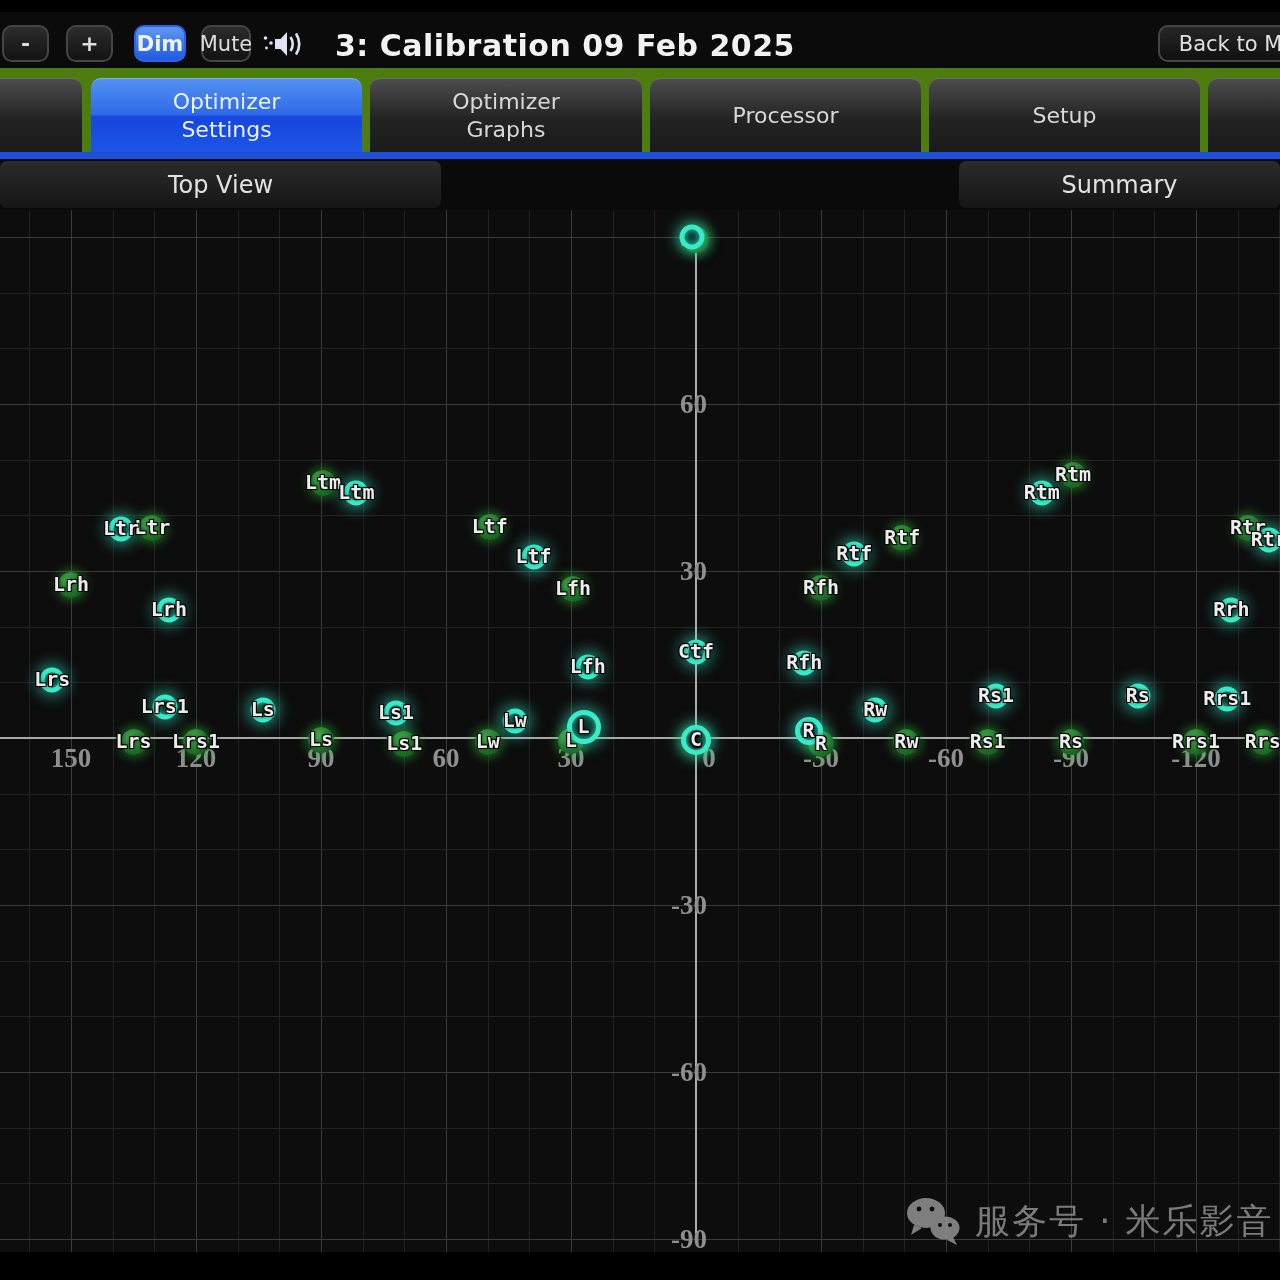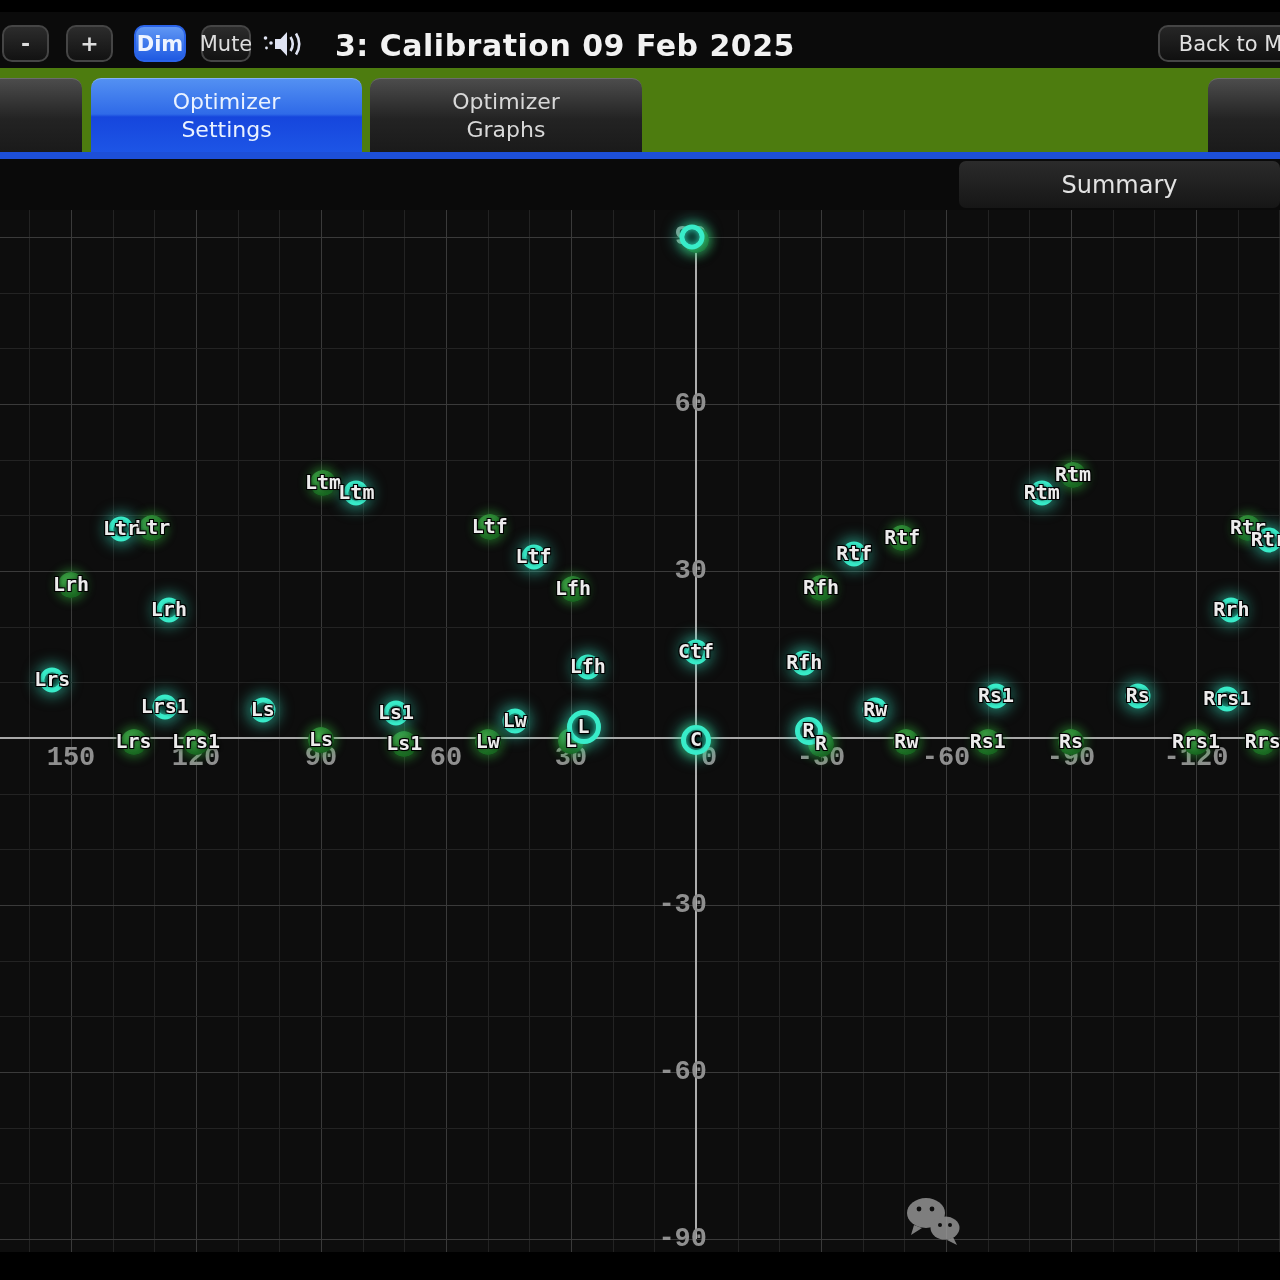--- a/index.html
+++ b/index.html
@@ -42,21 +42,21 @@
 
   
   .chart{left:0;top:210px;width:1280px;height:1044px;background:#0d0d0d;overflow:hidden;}
   .gl-v{position:absolute;top:0;width:1px;height:1044px;background:#232323;}
   .gl-v.major{background:#3a3a3a;}
   .gl-h{position:absolute;left:0;width:1280px;height:1px;background:#232323;}
   .gl-h.major{background:#3a3a3a;}
   .axis-v{position:absolute;width:2px;background:#adadad;}
   .axis-h{position:absolute;left:0;width:1280px;height:2px;background:#a8a8a8;}
   .tick{position:absolute;color:#8f8f8f;font-size:27px;font-weight:600;
-        font-family:Liberation Mono, monospace;white-space:nowrap;}
+        font-family:Liberation Serif, serif;white-space:nowrap;}
   .dot{position:absolute;border-radius:50%;transform:translate(-50%,-50%);box-sizing:border-box;}
   .dot.green{background:radial-gradient(circle at 40% 35%,#46b04e,#1c6e24 62%,#0f4c16);
         box-shadow:0 0 10px 3px rgba(50,185,60,.45);}
   .dot.cyan{background:#0a3a31;border:5px solid #38ecc9;
         box-shadow:0 0 14px 4px rgba(56,236,201,.5), inset 0 0 6px rgba(56,236,201,.8);}
   .spklabel{position:absolute;transform:translate(-50%,-50%);color:#ececec;
         font-family:"DejaVu Sans Mono","Liberation Mono",monospace;font-weight:bold;
         font-size:20px;white-space:nowrap;z-index:8;
         text-shadow:1px 1px 0 #000,-1px -1px 0 #000,1px -1px 0 #000,-1px 1px 0 #000,0 0 4px #000;}
 
@@ -104,25 +104,34 @@
 </div>
 
 <div class="abs tabrow">
   <div class="tab" style="left:-24px;width:106px;"></div>
   <div class="tab active" style="left:91px;width:271px;">
       <span>Optimizer Settings</span>
     </div>
   <div class="tab" style="left:370px;width:272px;">
       <span>Optimizer Graphs</span>
     </div>
+  <div class="tab" style="left:650px;width:271px;">
+      <span>Processor</span>
+    </div>
+  <div class="tab" style="left:929px;width:271px;">
+      <span>Setup</span>
+    </div>
   <div class="tab" style="left:1208px;width:100px;"></div>
 </div>
 <div class="abs blueline"></div>
 
 <div class="abs subtabrow">
+  <div class="subtab" style="left:0;width:441px;">
+      <span>Top View</span>
+    </div>
   <div class="subtab" style="left:959px;width:321px;">
       <span>Summary</span>
     </div>
 </div>
 
 <div class="abs chart" id="chart-layer">
     <div class="gl-v" style="left: 1279.3px;"></div>
     <div class="gl-v" style="left: 1237.7px;"></div>
     <div class="gl-v major" style="left: 1196px;"></div>
     <div class="gl-v" style="left: 1154.3px;"></div>
@@ -292,13 +301,14 @@
       <ellipse cx="40" cy="32" rx="14.5" ry="11.5"></ellipse>
       <polygon points="48,41 52,49 42,44"></polygon>
     </g>
     <g fill="#0d0d0d">
       <circle cx="14" cy="13" r="2.4"></circle>
         <circle cx="27" cy="13" r="2.4"></circle>
       <circle cx="35" cy="29" r="2"></circle>
         <circle cx="45" cy="29" r="2"></circle>
     </g>
   </svg>
+  <span class="wm-text">服务号 · 米乐影音</span>
 </div>
 
 </body></html>

